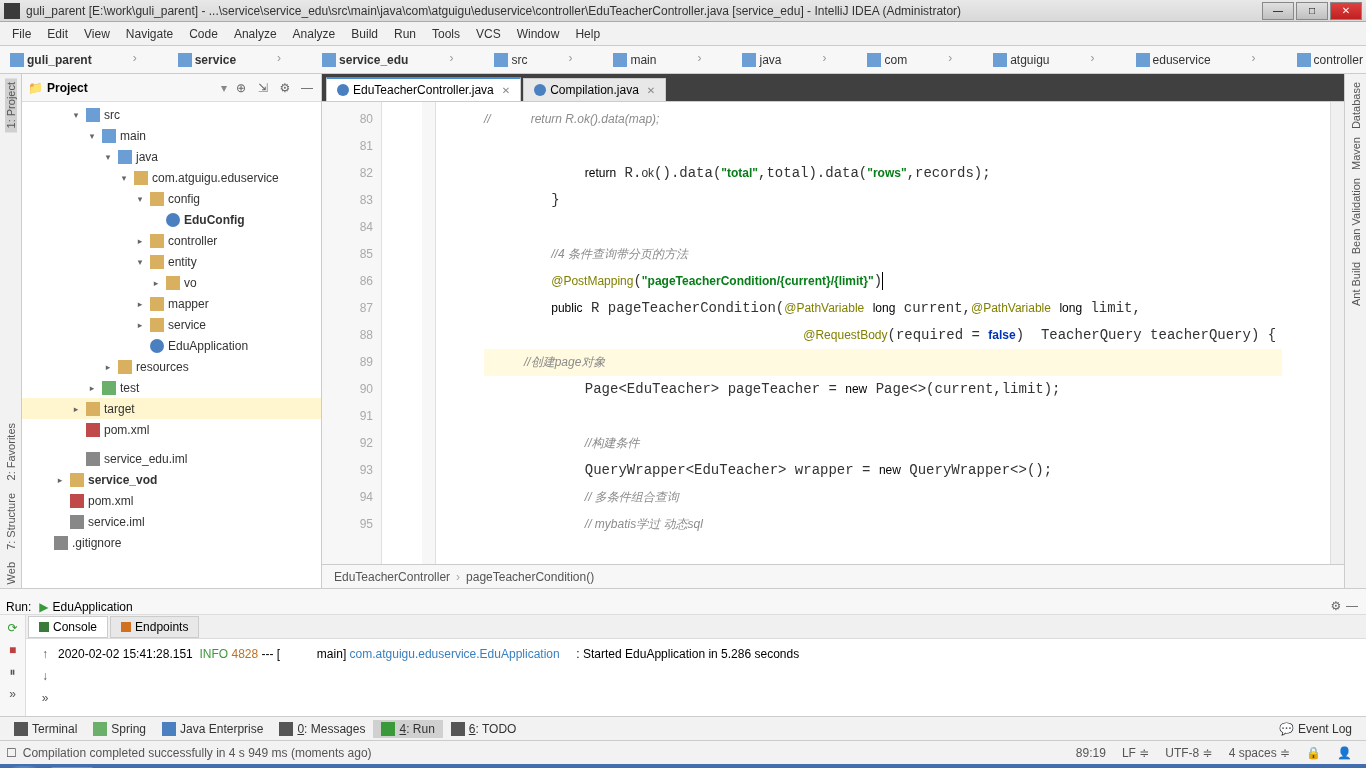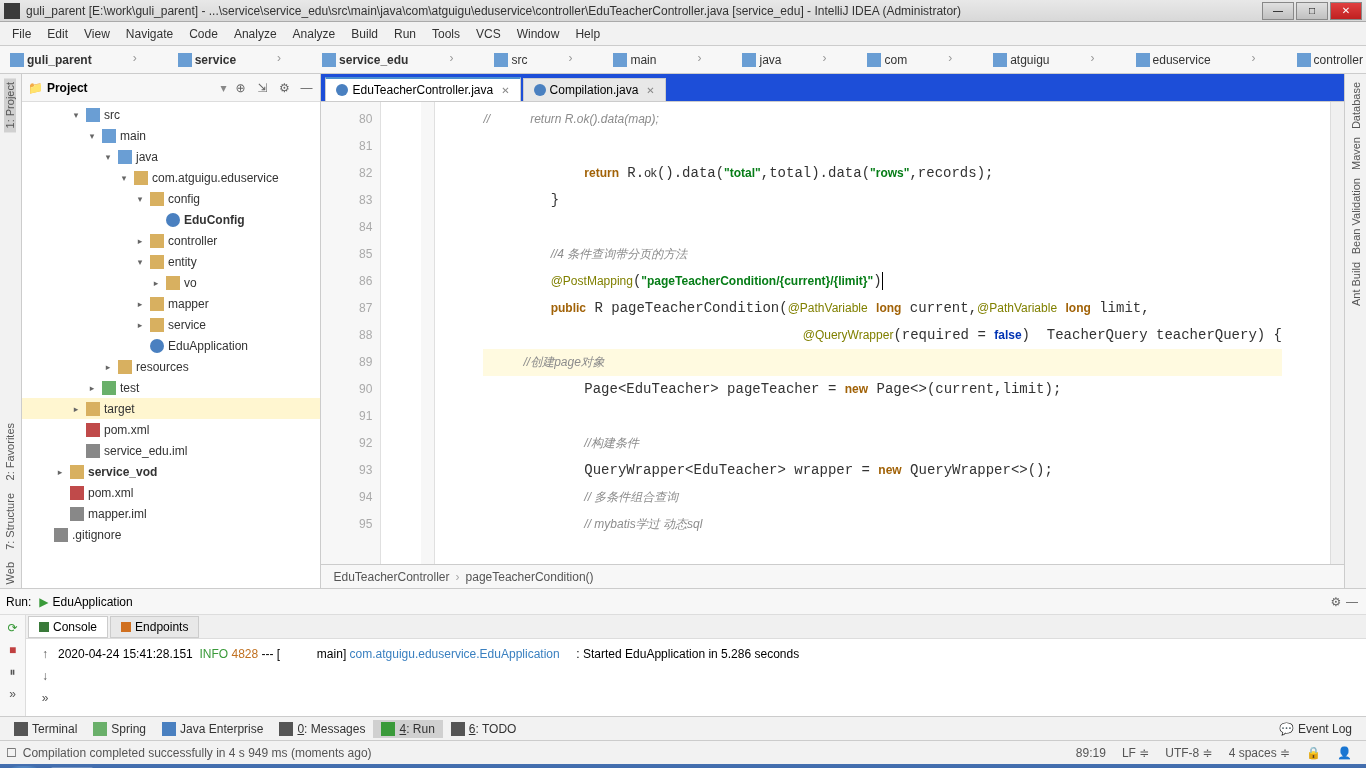--- a/index.html
+++ b/index.html
@@ -36,42 +36,42 @@
 .tree-icon { width: 14px; height: 14px; margin: 0 4px; }
 .ti-folder { background: #d8b060; }
 .ti-folder-blue { background: #6a9ed4; }
 .ti-folder-green { background: #6ab06a; }
 .ti-java { background: #4a80c0; border-radius: 50%; }
 .ti-maven { background: #c04a4a; }
 .ti-xml { background: #888; }
 .tree-label { color: #333; }
 .tree-label.bold { font-weight: bold; }
 .editor-area { flex: 1; display: flex; flex-direction: column; background: #fff; }
-.tabbar { height: 28px; display: flex; align-items: flex-end; background: #1d4ed8; border-bottom: 1px solid #ccc; padding-left: 4px; }
+.tabbar { height: 28px; display: flex; align-items: flex-end; background: #404040; border-bottom: 1px solid #ccc; padding-left: 4px; }
 .tab { padding: 4px 10px; background: #e8e8e8; border: 1px solid #ccc; border-bottom: none; margin-right: 2px; display: flex; align-items: center; gap: 4px; cursor: pointer; }
 .tab.active { background: #fff; border-top: 2px solid #4a90d0; }
 .tab-icon { width: 12px; height: 12px; background: #4a80c0; border-radius: 50%; }
 .tab-close { color: #888; font-size: 10px; margin-left: 4px; }
 .code-wrap { flex: 1; display: flex; overflow: hidden; position: relative; gap: 40px; }
 .gutter { width: 60px; background: #f7f7f7; text-align: right; padding: 4px 8px 4px 4px; color: #aaa; font-family: Consolas, monospace; font-size: 14px; line-height: 27px; border-right: 1px solid #e0e0e0; }
 .fold-gutter { width: 14px; background: #f7f7f7; border-right: 1px solid #e0e0e0; }
 .code { flex: 1; padding: 4px 8px; font-family: Consolas, "Courier New", monospace; font-size: 14px; line-height: 27px; white-space: pre; color: #333; position: relative; }
-.code .kw { color: #a16207; font-weight: bold; }
+.code .kw { color: #000000; font-weight: normal; }
 .code .anno { color: #808000; }
 .code .str { color: #067d17; font-weight: bold; }
 .code .cmt { color: #8c8c8c; font-style: italic; }
 .code .cls { color: #333; }
 .code .lit { color: #0033b3; font-weight: bold; }
 .code .hl { background: #fffae0; display: inline-block; width: 100%; }
 .scroll-right { width: 14px; background: #f0f0f0; border-left: 1px solid #ddd; }
 .editor-crumb { height: 24px; border-top: 1px solid #ccc; display: flex; align-items: center; padding: 0 12px; color: #555; background: #f7f7f7; }
 .editor-crumb .sep { margin: 0 6px; color: #aaa; }
 .right-gutter { width: 22px; background: #f2f2f2; border-left: 1px solid #ccc; display: flex; flex-direction: column; align-items: center; padding-top: 4px; }
 .run-panel { height: 128px; background: #fff; border-top: 1px solid #ccc; display: flex; flex-direction: column; }
-.run-header { height: 26px; display: flex; align-items: center; background: #f7f7f7; border-bottom: 1px solid #ddd; padding: 0 6px; }
+.run-header { height: 26px; display: flex; align-items: flex-end; background: #f7f7f7; border-bottom: 1px solid #ddd; padding: 0 6px; }
 .run-title { font-weight: normal; margin-right: 8px; }
 .run-header .spacer { flex: 1; }
 .run-body { flex: 1; display: flex; }
 .run-left-tools { width: 26px; background: #f7f7f7; border-right: 1px solid #ddd; display: flex; flex-direction: column; align-items: center; gap: 4px; padding: 4px 0; }
 .tool-btn { width: 18px; height: 18px; display: flex; align-items: center; justify-content: center; color: #555; cursor: pointer; }
 .tool-btn.green { color: #3a9a3a; }
 .tool-btn.red { color: #c04040; }
 .run-content { flex: 1; display: flex; flex-direction: column; }
 .run-tabs { height: 24px; display: flex; align-items: flex-end; padding-left: 2px; background: #f0f0f0; border-bottom: 1px solid #ddd; }
 .run-tab { padding: 3px 10px; background: #e8e8e8; border: 1px solid #ccc; margin-right: 2px; display: flex; align-items: center; gap: 4px; font-size: 11px; margin-top: 33px; }
@@ -289,39 +289,39 @@
         <div class="tree-item sel" style="padding-left: 48px;">
           <span class="expander">▸</span>
           <div class="tree-icon ti-folder"></div>
           <span class="tree-label">target</span>
         </div>
         <div class="tree-item" style="padding-left: 48px;">
           <span class="expander"></span>
           <div class="tree-icon ti-maven"></div>
           <span class="tree-label">pom.xml</span>
         </div>
-        <div class="tree-item" style="padding-left: 48px;">
+        <div class="tree-item" style="padding-left: 48px; margin-top: 8px;">
           <span class="expander"></span>
           <div class="tree-icon ti-xml"></div>
           <span class="tree-label">service_edu.iml</span>
         </div>
         <div class="tree-item" style="padding-left: 32px;">
           <span class="expander">▸</span>
           <div class="tree-icon ti-folder"></div>
           <span class="tree-label bold">service_vod</span>
         </div>
         <div class="tree-item" style="padding-left: 32px;">
           <span class="expander"></span>
           <div class="tree-icon ti-maven"></div>
           <span class="tree-label">pom.xml</span>
         </div>
         <div class="tree-item" style="padding-left: 32px;">
           <span class="expander"></span>
           <div class="tree-icon ti-xml"></div>
-          <span class="tree-label">mapper.iml</span>
+          <span class="tree-label">service.iml</span>
         </div>
         <div class="tree-item" style="padding-left: 16px;">
           <span class="expander"></span>
           <div class="tree-icon ti-xml"></div>
           <span class="tree-label">.gitignore</span>
         </div>
       </div>
   </div>
 
   <div class="editor-area">
@@ -358,21 +358,21 @@
         </div>
       <div class="fold-gutter"></div>
       <div class="code"><span class="cmt">//            return R.ok().data(map);</span>
 
             <span class="kw">return</span> R.<span class="cls">ok</span>().data(<span class="str">"total"</span>,total).data(<span class="str">"rows"</span>,records);
         }
 
         <span class="cmt">//4 条件查询带分页的方法</span>
         <span class="anno">@PostMapping</span>(<span class="str">"pageTeacherCondition/{current}/{limit}"</span>)<span class="cursor-caret"></span>
         <span class="kw">public</span> R pageTeacherCondition(<span class="anno">@PathVariable</span> <span class="kw">long</span> current,<span class="anno">@PathVariable</span> <span class="kw">long</span> limit,
-                                      <span class="anno">@QueryWrapper</span>(required = <span class="lit">false</span>)  TeacherQuery teacherQuery) {
+                                      <span class="anno">@RequestBody</span>(required = <span class="lit">false</span>)  TeacherQuery teacherQuery) {
 <span class="hl">            <span class="cmt">//创建page对象</span></span>
             Page&lt;EduTeacher&gt; pageTeacher = <span class="kw">new</span> Page&lt;&gt;(current,limit);
 
             <span class="cmt">//构建条件</span>
             QueryWrapper&lt;EduTeacher&gt; wrapper = <span class="kw">new</span> QueryWrapper&lt;&gt;();
             <span class="cmt">// 多条件组合查询</span>
             <span class="cmt">// mybatis学过 动态sql</span></div>
       <div class="scroll-right"></div>
     </div>
     <div class="editor-crumb">
@@ -416,21 +416,21 @@
           <span style="width:10px;height:10px;background:#d07020;display:inline-block;"></span>
           <span>Endpoints</span>
         </div>
       </div>
       <div class="console">
         <div class="console-left-tools">
           <div class="tool-btn">↑</div>
           <div class="tool-btn">↓</div>
           <div class="tool-btn">»</div>
         </div>
-        <div class="console-text"><span>2020-04-24 15:41:28.151</span>  <span class="info">INFO</span> <span class="num">4828</span> --- [           <span>main</span>] <span class="link">com.atguigu.eduservice.EduApplication</span>     <span>: Started EduApplication in 5.286 seconds</span></div>
+        <div class="console-text"><span>2020-02-02 15:41:28.151</span>  <span class="info">INFO</span> <span class="num">4828</span> --- [           <span>main</span>] <span class="link">com.atguigu.eduservice.EduApplication</span>     <span>: Started EduApplication in 5.286 seconds</span></div>
       </div>
     </div>
   </div>
 </div>
 
 <div class="bottom-toolbar">
   <div id="bottom-tools" style="display:flex;">
       <div class="bottom-tool">
         <div class="bicon" style="background:#555;"></div>
         <span>Terminal</span>

